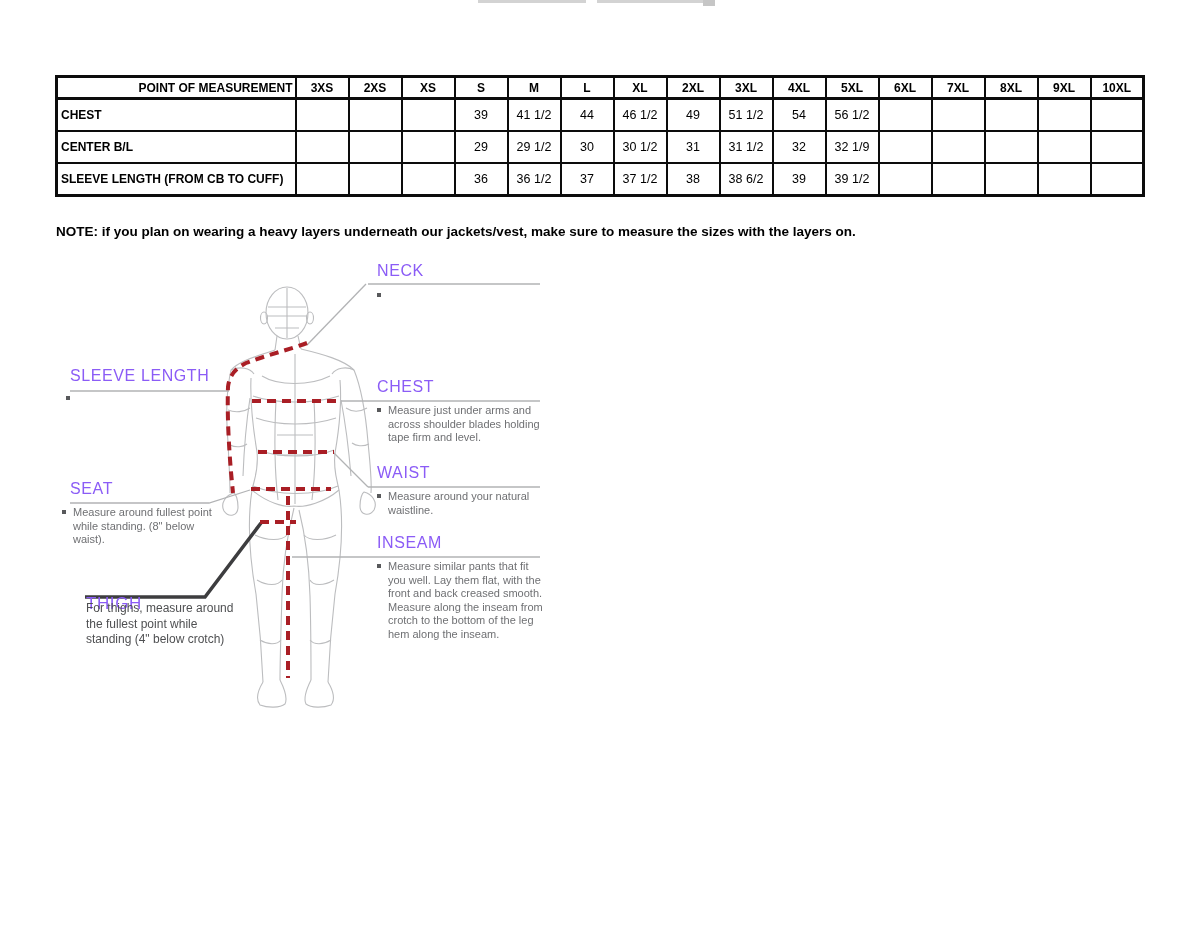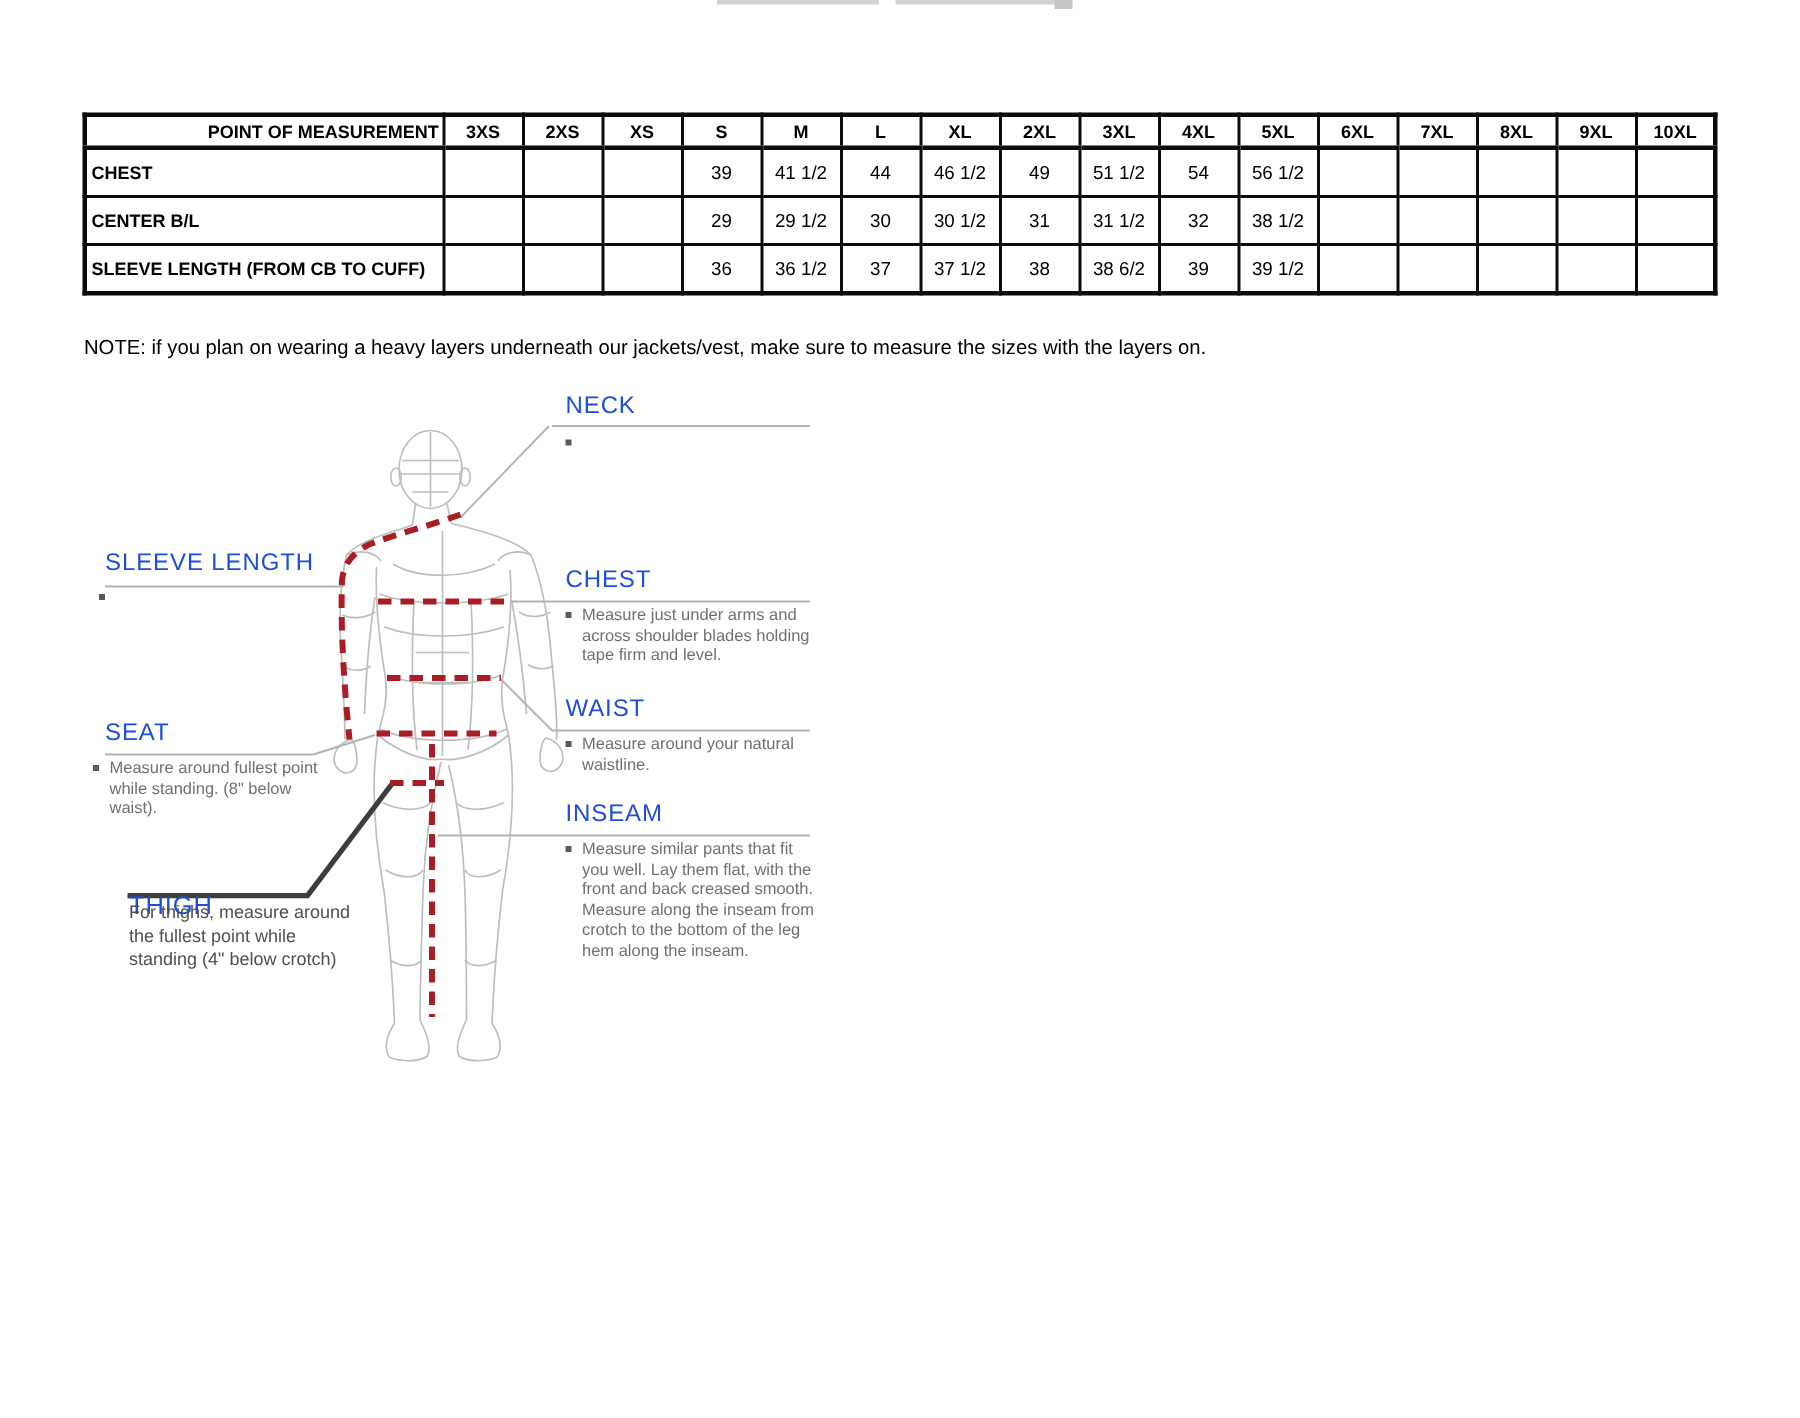--- a/index.html
+++ b/index.html
@@ -17,24 +17,24 @@
   table.size-table{
     position:absolute;left:55px;top:75px;width:1087px;
     border-collapse:collapse;table-layout:fixed;border:3px solid #0c0c0c;
   }
   .size-table th,.size-table td{border:2px solid #0c0c0c;padding:0 2px;overflow:hidden;white-space:nowrap;}
   .size-table thead th{height:19px;font-size:12px;font-weight:bold;text-align:center;border-bottom:3px solid #0c0c0c;}
   .size-table thead th.pom{text-align:right;padding-left:15px;}
   .size-table tbody td{height:30px;font-size:12.5px;text-align:center;}
   .size-table tbody td.rowlabel{text-align:left;font-weight:bold;font-size:12px;padding-left:3px;}
 
-  .note{position:absolute;left:56px;top:224px;font-size:13.5px;font-weight:normal;color:#000;}
+  .note{position:absolute;left:56px;top:224px;font-size:13.5px;font-weight:bold;color:#000;}
 
   
-  .sec-title{position:absolute;font-size:16px;letter-spacing:.6px;color:#1d4ed8;}
+  .sec-title{position:absolute;font-size:16px;letter-spacing:.6px;color:#8b5cf6;}
   .sec-title.big{font-size:17px;margin-top:22px;}
   .desc{position:absolute;font-size:11px;line-height:13.6px;color:#6f7073;}
   .desc.bulleted{padding-left:11px;}
   .bullet{position:absolute;left:0;top:4px;width:4px;height:4px;background:#58595b;}
   .desc.thigh-style{font-size:12px;line-height:15.5px;color:#4f5052;}
 
   svg.diagram{position:absolute;left:0;top:250px;}
 </style>
 </head>
 <body>
@@ -109,21 +109,21 @@
       <td></td>
       <td></td>
       <td></td>
       <td>29</td>
       <td>29 1/2</td>
       <td>30</td>
       <td>30 1/2</td>
       <td>31</td>
       <td>31 1/2</td>
       <td>32</td>
-      <td>38 1/2</td>
+      <td>32 1/9</td>
       <td></td>
       <td></td>
       <td></td>
       <td></td>
       <td></td>
     </tr>
     <tr>
       <td class="rowlabel">SLEEVE LENGTH (FROM CB TO CUFF)</td>
       <td></td>
       <td></td>

